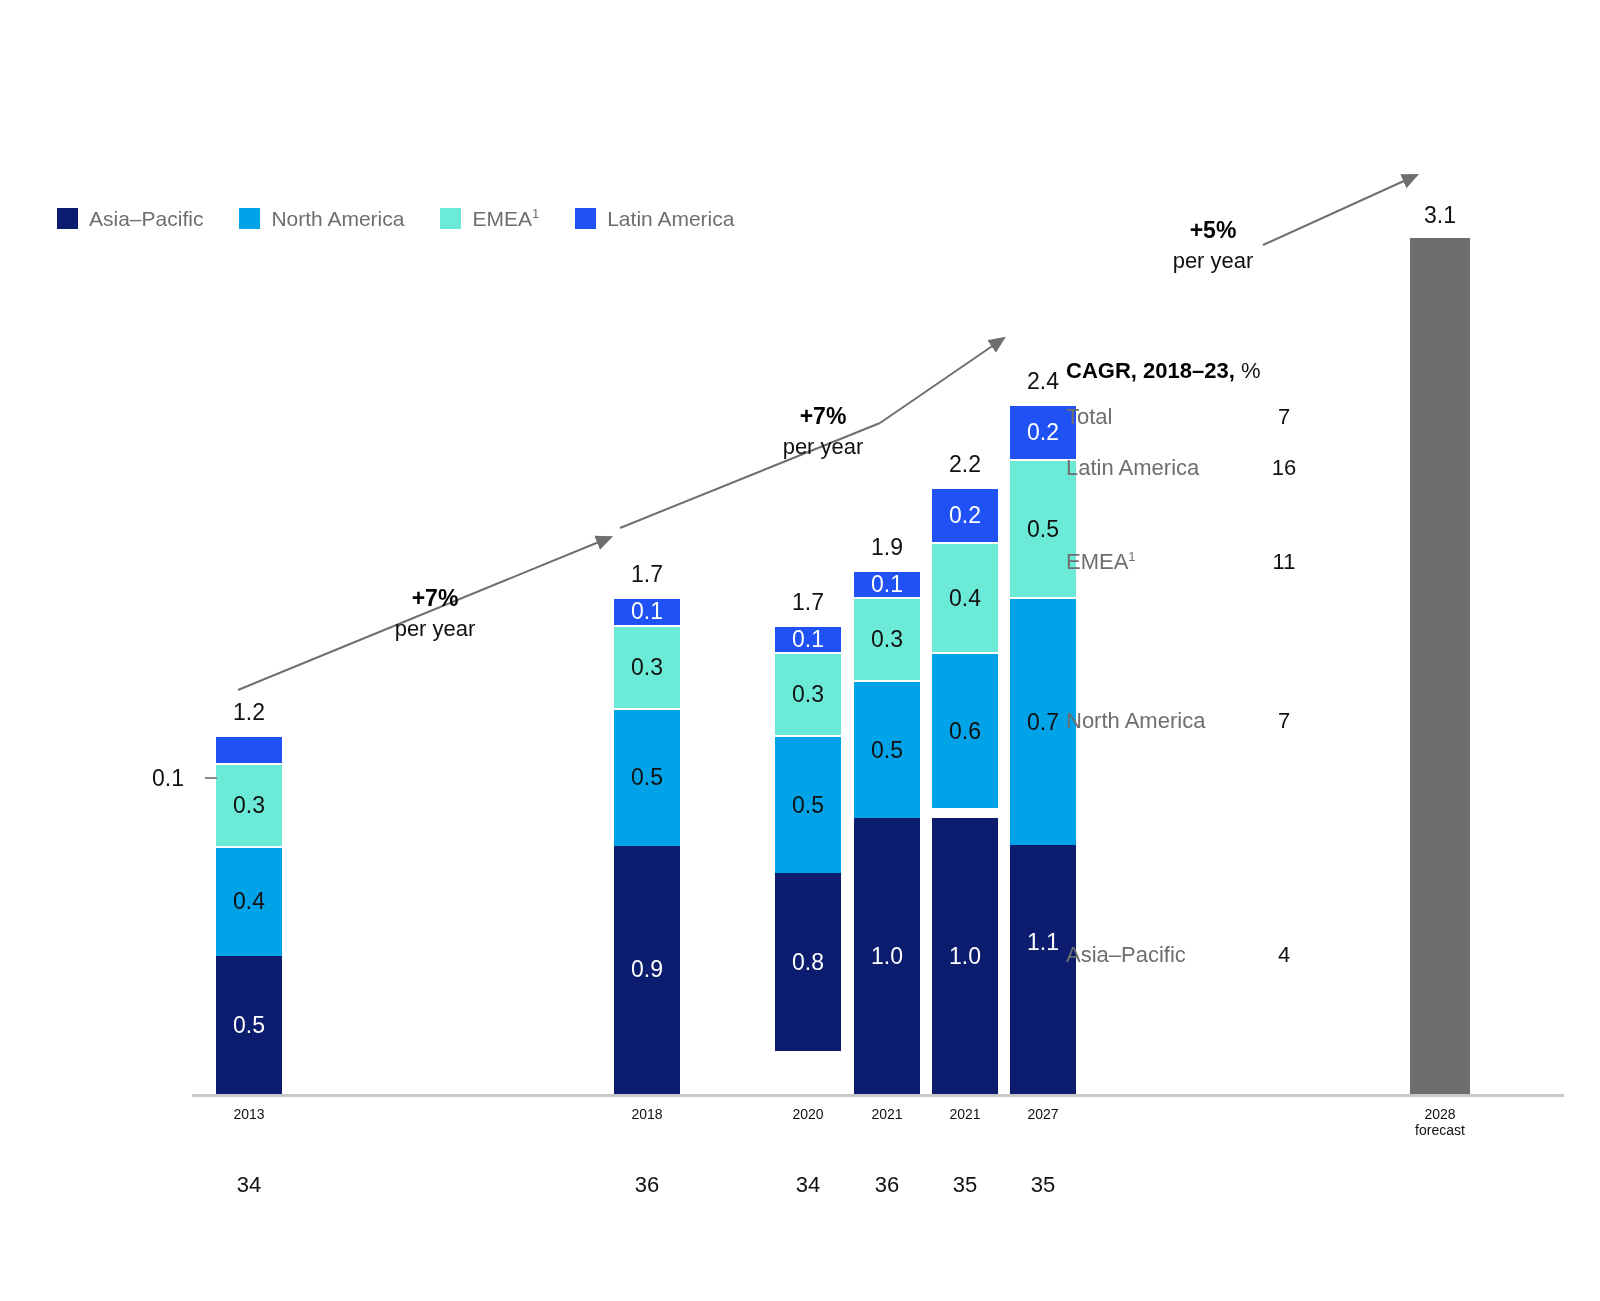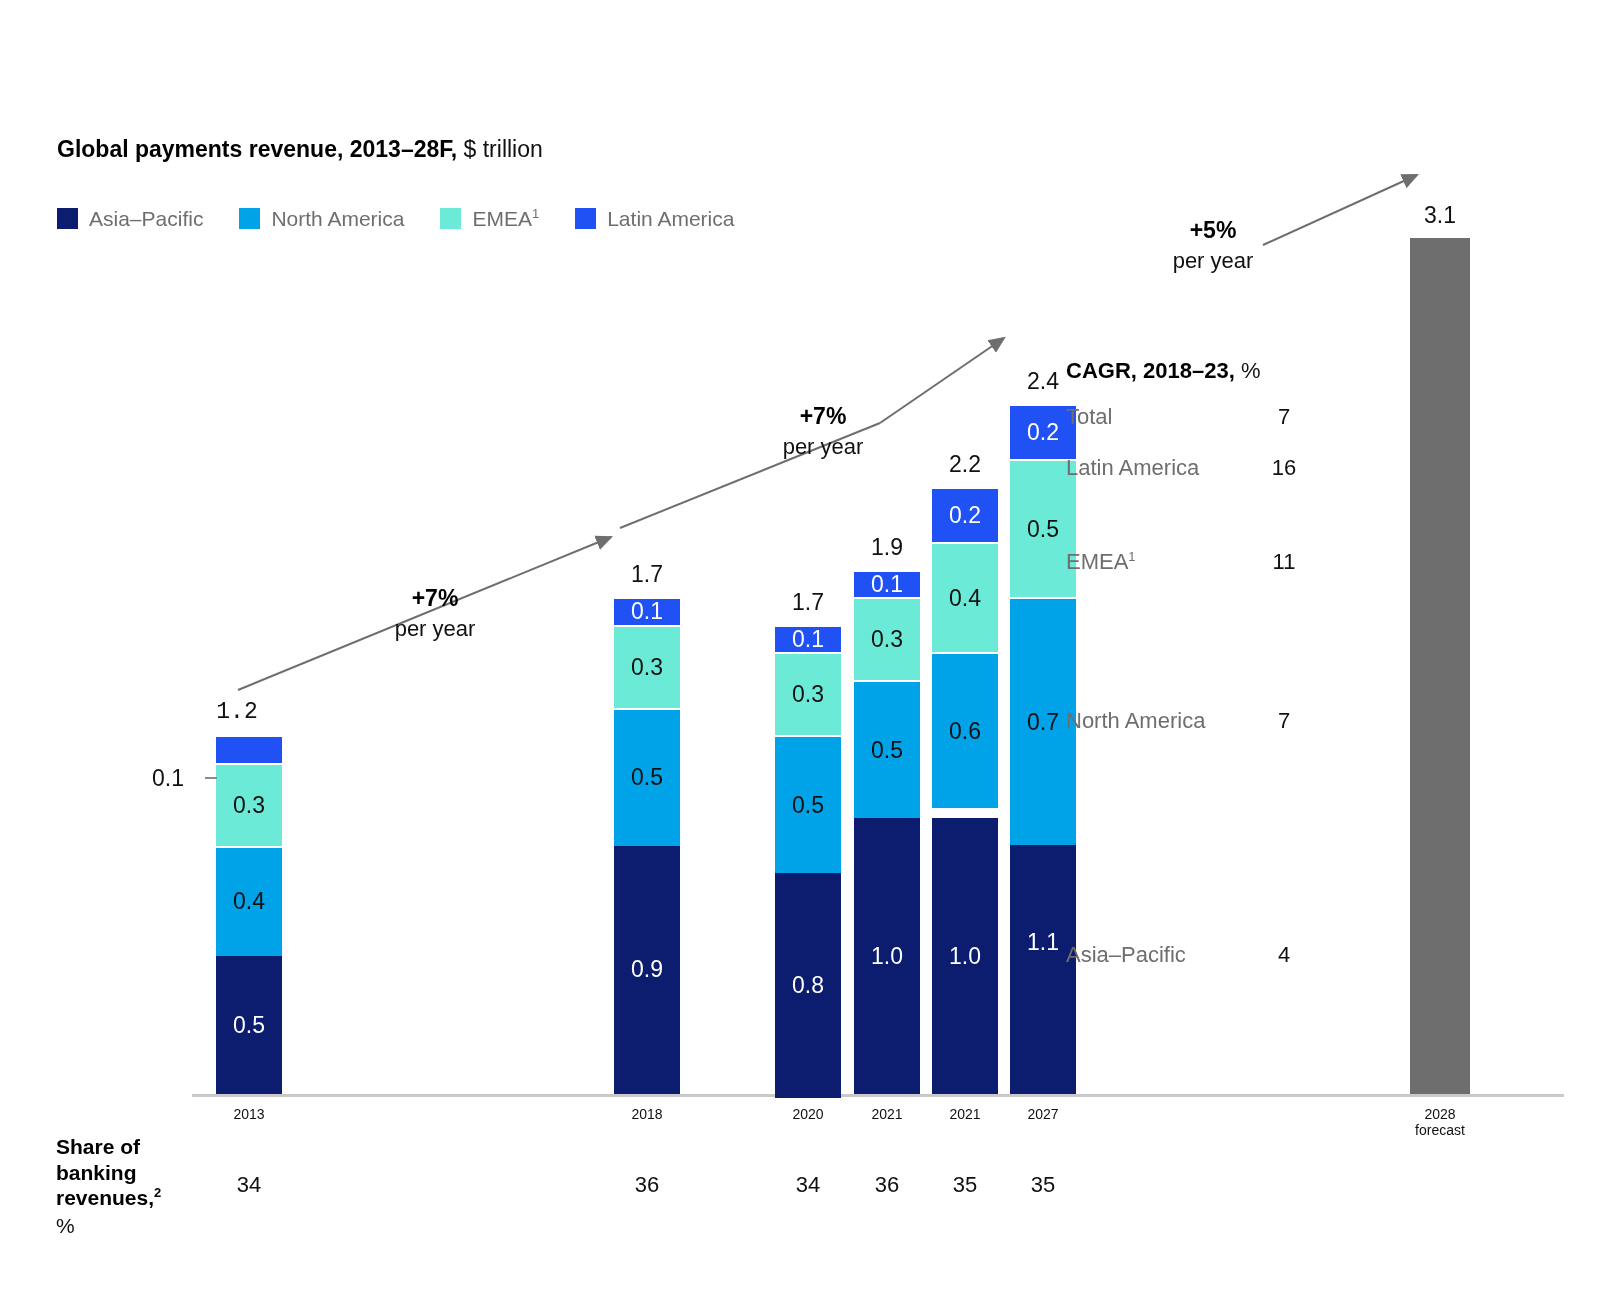--- a/index.html
+++ b/index.html
@@ -217,21 +217,20 @@
   }
 
   #arrows { position: absolute; left: 0; top: 0; }
 </style>
 </head>
 <body>
 
 <div class="root">
 
 
-  <div id="subtitle"><span class="strong">Global payments revenue, 2013–28F,</span><span class="light"> $ trillion</span></div>
 
   <div id="legend">
       <div class="legend-item">
         <span class="legend-swatch" style="background: rgb(12, 28, 110);"></span>
         <span class="legend-label">Asia–Pacific</span>
       </div>
       <div class="legend-item">
         <span class="legend-swatch" style="background: rgb(0, 163, 232);"></span>
         <span class="legend-label">North America</span>
       </div>
@@ -264,35 +263,35 @@
         <div class="seg first" style="left: 216px; top: 956px; height: 138px; background: rgb(12, 28, 110);">
           <span class="seg-label white">0.5</span>
         </div>
         <div class="seg" style="left: 216px; top: 845.6px; height: 110.4px; background: rgb(0, 163, 232);">
           <span class="seg-label dark">0.4</span>
         </div>
         <div class="seg" style="left: 216px; top: 762.8px; height: 82.8px; background: rgb(107, 234, 216);">
           <span class="seg-label dark">0.3</span>
         </div>
         <div class="seg" style="left: 216px; top: 735.2px; height: 27.6px; background: rgb(32, 81, 245);"></div>
-        <div class="total-label" style="left: 204px; top: 699.2px; font-family: Liberation Mono, monospace;">1.2</div>
+        <div class="total-label" style="left: 216px; top: 699.2px;">1.2</div>
         <div class="seg first" style="left: 614px; top: 845.6px; height: 248.4px; background: rgb(12, 28, 110);">
           <span class="seg-label white">0.9</span>
         </div>
         <div class="seg" style="left: 614px; top: 707.6px; height: 138px; background: rgb(0, 163, 232);">
           <span class="seg-label dark">0.5</span>
         </div>
         <div class="seg" style="left: 614px; top: 624.8px; height: 82.8px; background: rgb(107, 234, 216);">
           <span class="seg-label dark">0.3</span>
         </div>
         <div class="seg" style="left: 614px; top: 597.2px; height: 27.6px; background: rgb(32, 81, 245);">
           <span class="seg-label white">0.1</span>
         </div>
         <div class="total-label" style="left: 614px; top: 561.2px;">1.7</div>
-        <div class="seg first" style="left: 775px; top: 873.2px; height: 225px; background: rgb(12, 28, 110);">
+        <div class="seg first" style="left: 775px; top: 873.2px; height: 178px; background: rgb(12, 28, 110);">
           <span class="seg-label white">0.8</span>
         </div>
         <div class="seg" style="left: 775px; top: 735.2px; height: 138px; background: rgb(0, 163, 232);">
           <span class="seg-label dark">0.5</span>
         </div>
         <div class="seg" style="left: 775px; top: 652.4px; height: 82.8px; background: rgb(107, 234, 216);">
           <span class="seg-label dark">0.3</span>
         </div>
         <div class="seg" style="left: 775px; top: 624.8px; height: 27.6px; background: rgb(32, 81, 245);">
           <span class="seg-label white">0.1</span>
@@ -356,26 +355,20 @@
     <div id="shares">
         <div class="share-val" style="left: 194px;">34</div>
         <div class="share-val" style="left: 592px;">36</div>
         <div class="share-val" style="left: 753px;">34</div>
         <div class="share-val" style="left: 832px;">36</div>
         <div class="share-val" style="left: 910px;">35</div>
         <div class="share-val" style="left: 988px;">35</div>
       </div>
   </div>
 
-  <div id="share-block">
-    <span class="label">Share of</span><br>
-    <span class="label">banking</span><br>
-    <span class="label"><span>revenues,</span><sup>2</sup></span>
-    <span class="pct">%</span>
-  </div>
 
   <div id="cagr-header"><span class="strong">CAGR, 2018–23,</span><span class="light"> %</span></div>
 
   <div id="cagr-rows">
       <div class="cagr-row" style="top: 404px;"><span class="cagr-name total">Total</span></div>
       <div class="cagr-val" style="top: 404px;">7</div>
       <div class="cagr-row" style="top: 455px;"><span class="cagr-name">Latin America</span></div>
       <div class="cagr-val" style="top: 455px;">16</div>
       <div class="cagr-row" style="top: 549px;"><span class="cagr-name">EMEA<sup>1</sup></span></div>
       <div class="cagr-val" style="top: 549px;">11</div>

